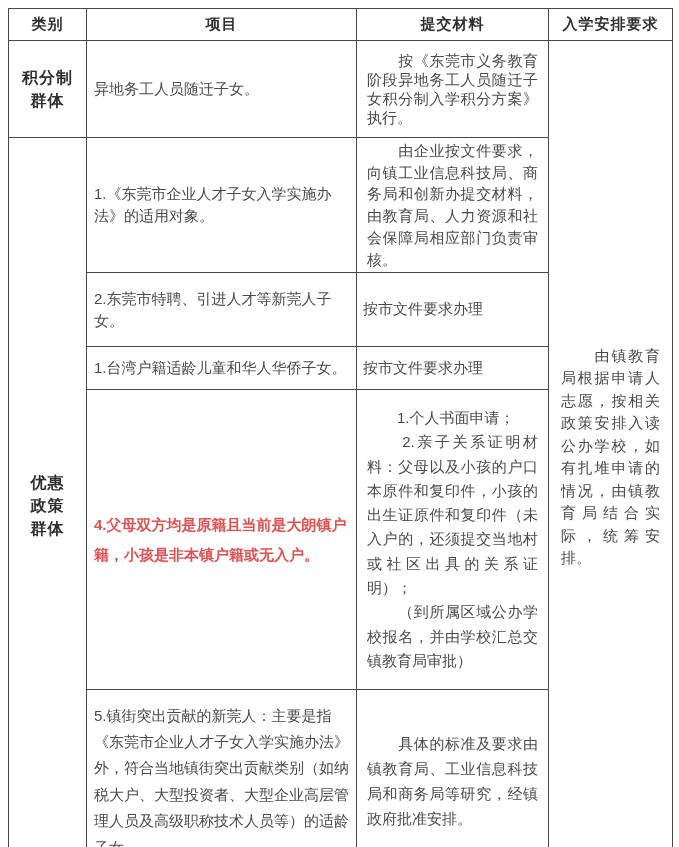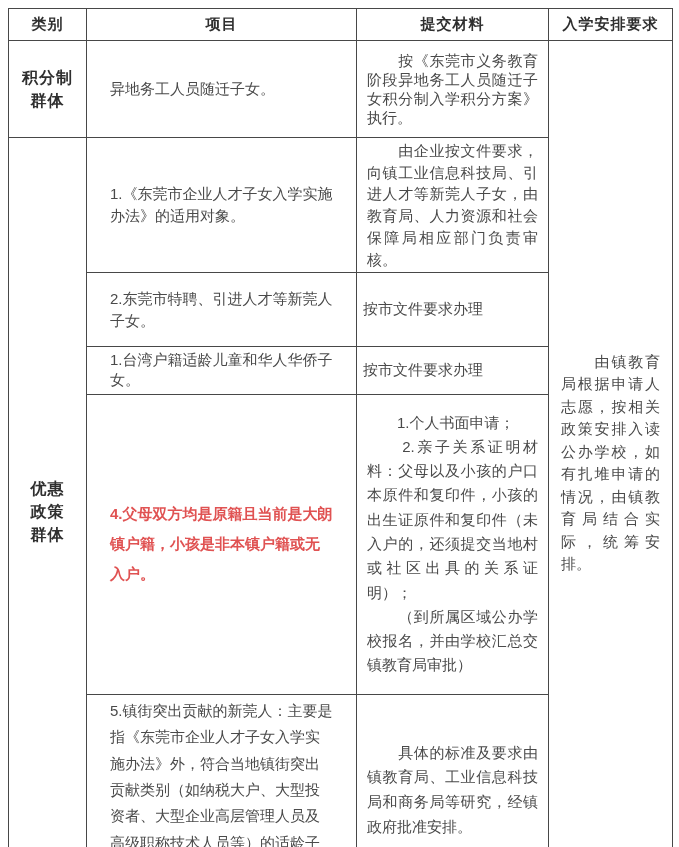--- a/index.html
+++ b/index.html
@@ -15,21 +15,21 @@
   .page{position:relative;padding:8px 0 0 8px;}
   table{border-collapse:collapse;table-layout:fixed;width:664px;background:var(--bg);}
   col.c1{width:78px;} col.c2{width:270px;} col.c3{width:192px;} col.c4{width:124px;}
   th,td{border:1px solid var(--border);vertical-align:middle;color:var(--text);
     font-size:15px;overflow:hidden;}
   th{font-weight:bold;color:var(--strong);font-size:15px;letter-spacing:1px;}
   tr.r0{height:32px;} tr.r1{height:97px;} tr.r2{height:135px;} tr.r3{height:74px;}
   tr.r4{height:43px;} tr.r5{height:276px;} tr.r6{height:184px;}
   td.cat{font-weight:bold;color:var(--strong);text-align:center;font-size:16px;
     white-space:pre-line;line-height:1.45;letter-spacing:1px;}
-  td.item{padding:3px 23px;text-align:left;line-height:1.45;}
+  td.item{padding:3px 7px;text-align:left;line-height:1.45;}
   td.item.tight{line-height:1.35;}
   td.item.red{color:var(--highlight);line-height:2.0;font-weight:bold;}
   td.item.loose{line-height:1.76;}
   td.mat{padding:16px 10px;}
   td.mat.center{text-align:left;padding:0 6px;}
   td.mat.para{text-align:justify;white-space:pre-line;}
   td.mat.lh-tight{line-height:1.28;padding:5px 10px;}
   td.mat.lh-mid{line-height:1.45;padding:1px 10px;}
   td.mat.lh-loose{line-height:1.62;}
   td.mat.lh-open{line-height:1.65;}
@@ -62,21 +62,21 @@
 群体</td>
         <td class="item tight">异地务工人员随迁子女。</td>
         <td class="mat para lh-tight">　　按《东莞市义务教育阶段异地务工人员随迁子女积分制入学积分方案》执行。</td>
         <td class="arr" rowspan="6">　　由镇教育局根据申请人志愿，按相关政策安排入读公办学校，如有扎堆申请的情况，由镇教育局结合实际，统筹安排。</td>
       </tr>
       <tr class="r2">
         <td class="cat" rowspan="5">优惠
 政策
 群体</td>
         <td class="item">1.《东莞市企业人才子女入学实施办法》的适用对象。</td>
-        <td class="mat para lh-mid">　　由企业按文件要求，向镇工业信息科技局、引进人才等新莞人子女，由教育局、人力资源和社会保障局相应部门负责审核。</td>
+        <td class="mat para lh-mid">　　由企业按文件要求，向镇工业信息科技局、商务局和创新办提交材料，由教育局、人力资源和社会保障局相应部门负责审核。</td>
       </tr>
       <tr class="r3">
         <td class="item">2.东莞市特聘、引进人才等新莞人子女。</td>
         <td class="mat center">按市文件要求办理</td>
       </tr>
       <tr class="r4">
         <td class="item tight">1.台湾户籍适龄儿童和华人华侨子女。</td>
         <td class="mat center">按市文件要求办理</td>
       </tr>
       <tr class="r5">

